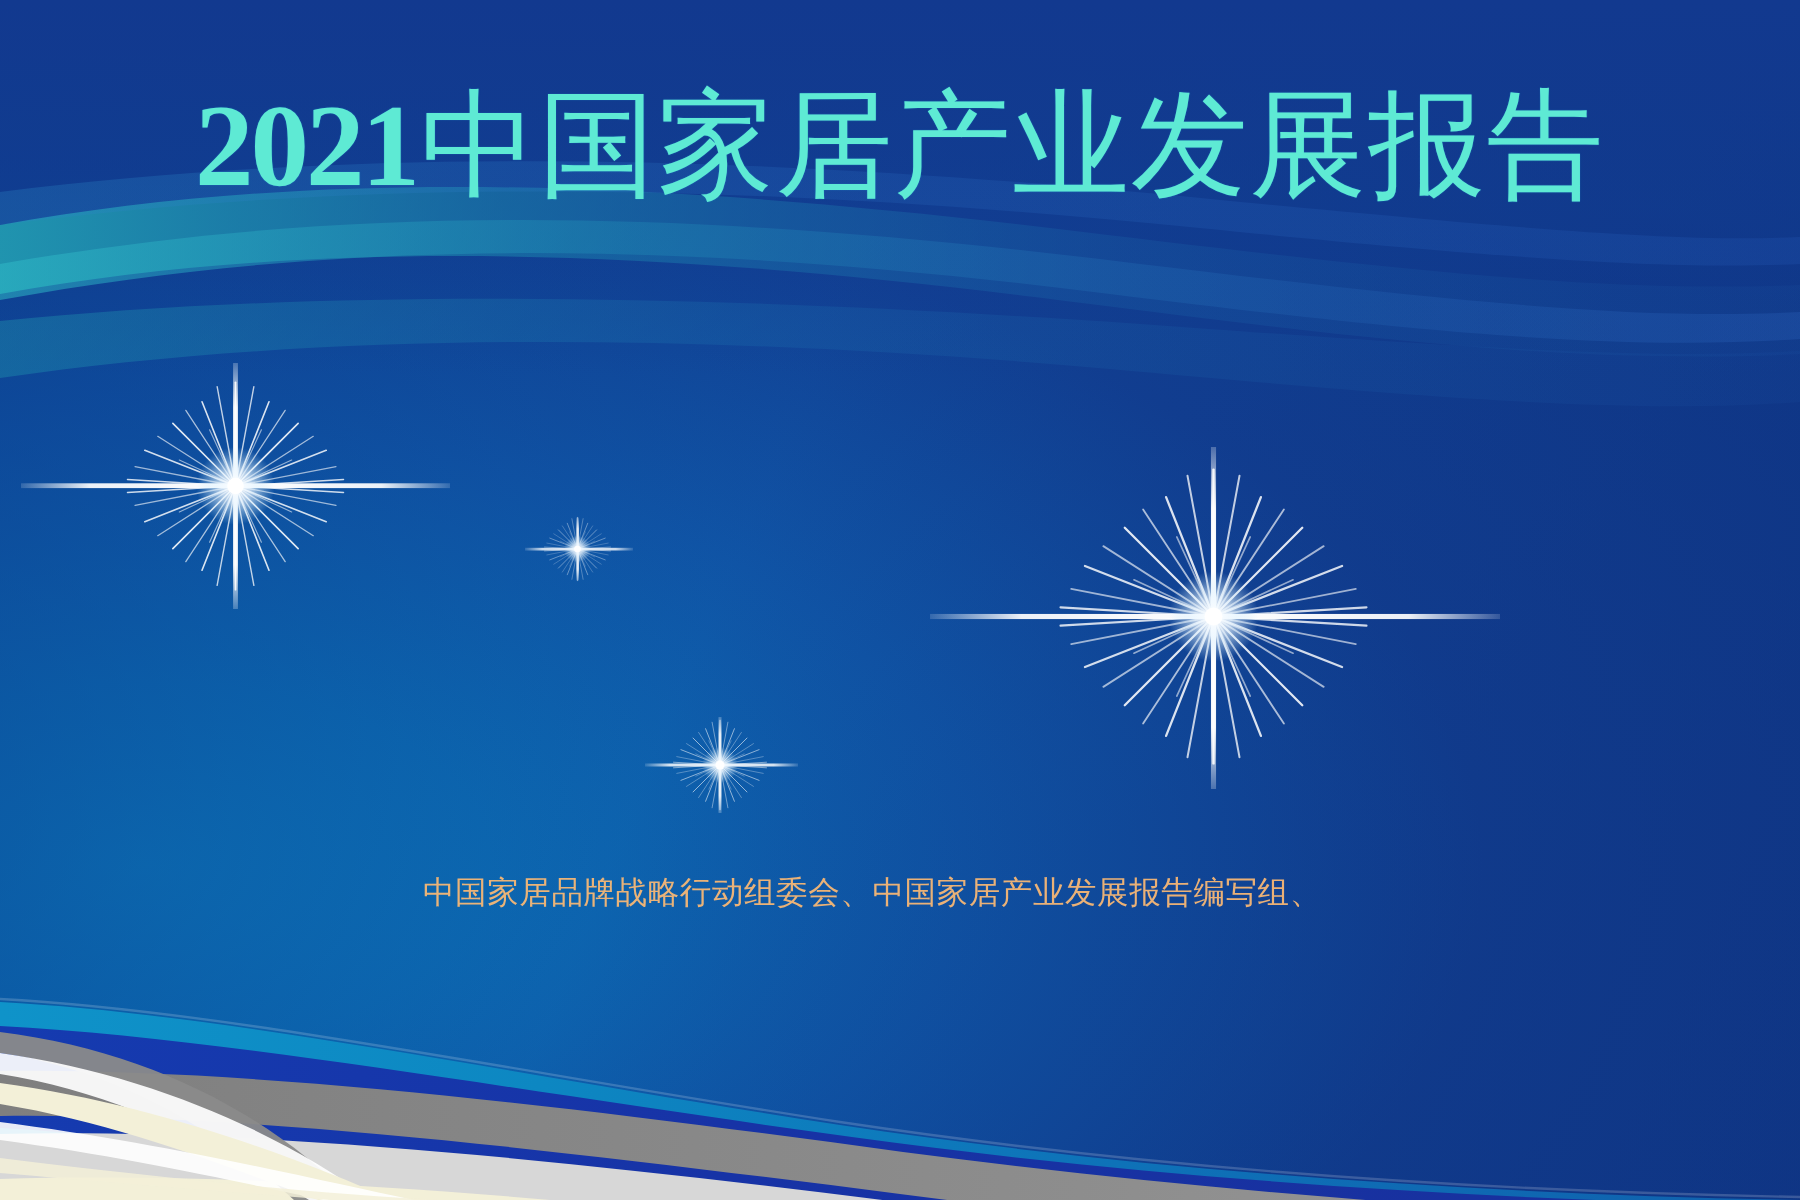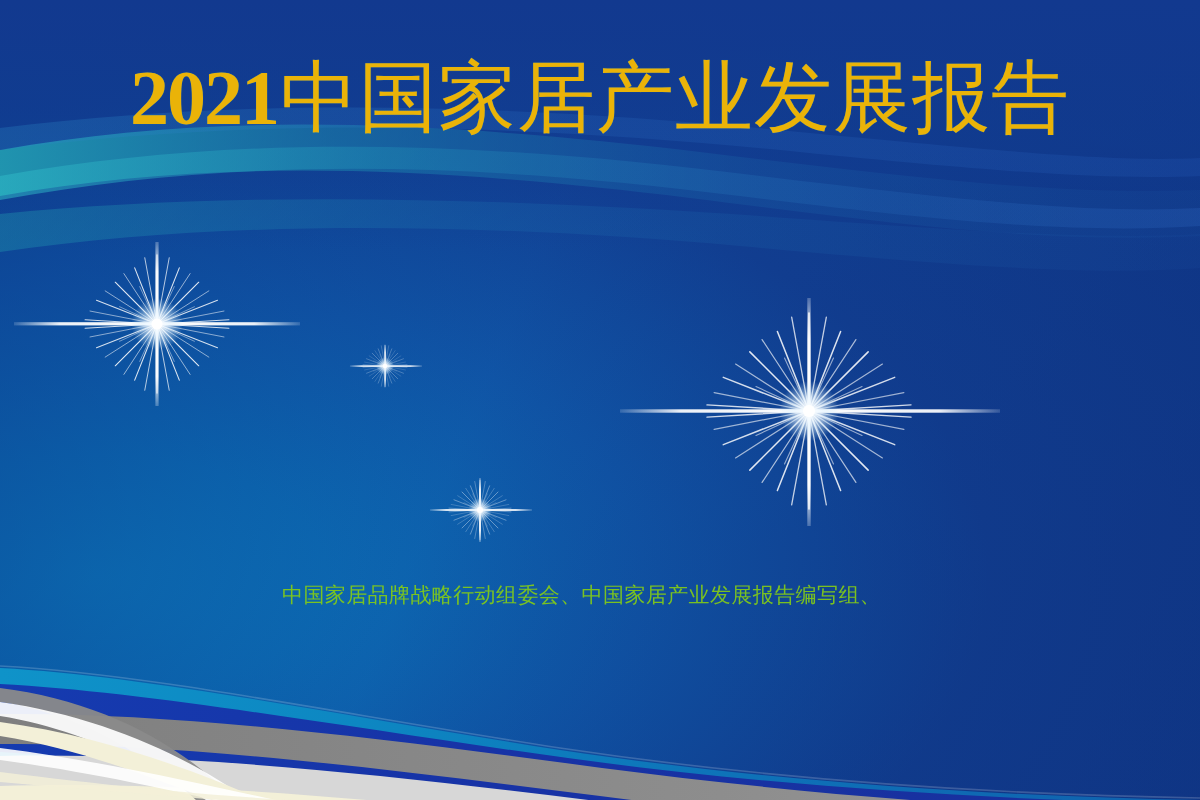--- a/index.html
+++ b/index.html
@@ -57,21 +57,21 @@
     text-align: center;
     z-index: 12;
     pointer-events: none;
   }
   .title {
     display: inline-block;
     font-size: 78px;
     line-height: 1.0;
     letter-spacing: 0px;
     white-space: nowrap;
-    color: #eab308;
+    color: #5eead4;
     font-family: "Liberation Serif", "DejaVu Serif", serif;
     font-weight: 700;
     text-shadow: 0 0 1px rgba(43,178,232,0.45);
   }
   .title .year {
     font-family: "Liberation Serif", "DejaVu Serif", serif;
     font-weight: 700;
     letter-spacing: -2px;
     margin-right: 2px;
   }
@@ -81,21 +81,21 @@
     letter-spacing: 1px;
   }
 
   
   .subtitle {
     position: absolute;
     left: 282px;
     top: 580px;
     width: 860px;
     z-index: 12;
-    color: #84cc16;
+    color: #fdba74;
     font-family: "DejaVu Sans", "Liberation Sans", sans-serif;
     font-size: 21px;
     line-height: 31px;
     letter-spacing: 0.4px;
     opacity: 0.92;
     pointer-events: none;
   }
   .subtitle .ln { display: block; }
 </style>
 </head>

